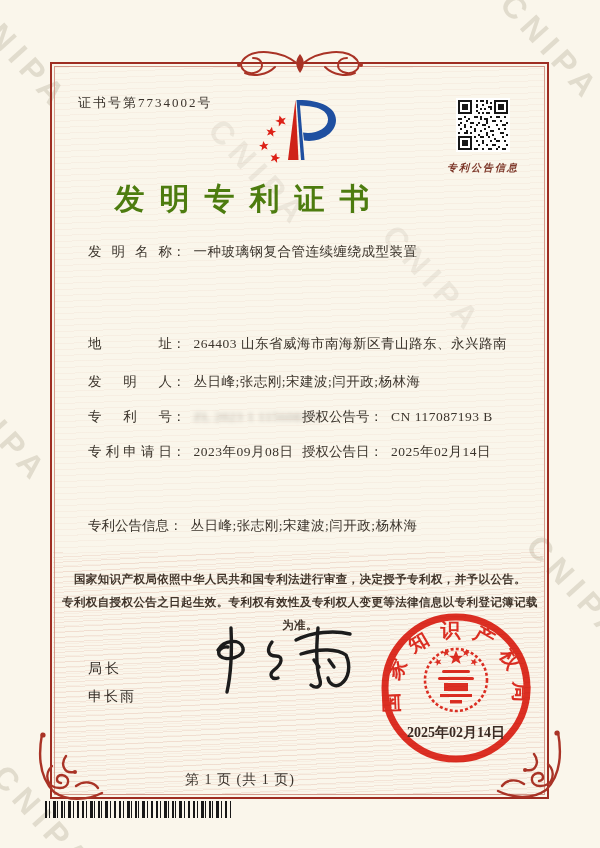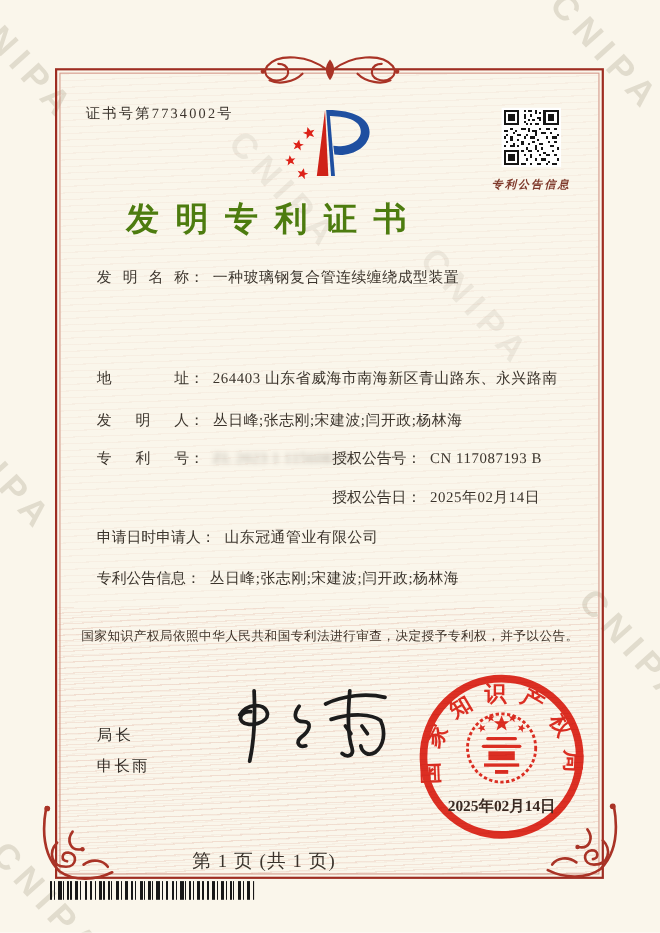--- a/index.html
+++ b/index.html
@@ -39,31 +39,31 @@
          font-size:30px;font-weight:bold;color:#4d7c0f;letter-spacing:15px;text-indent:15px;}
 
   .row{position:absolute;left:88px;font-size:13.5px;color:#3b342c;white-space:nowrap;}
   .jl{display:inline-block;width:84px;text-align:justify;text-align-last:justify;vertical-align:bottom;}
   .colon{margin-right:8px;}
   .val{letter-spacing:0.5px;}
   .blurred{filter:blur(2.2px);opacity:0.5;color:#6c655c;}
   .rrow{position:absolute;left:302px;font-size:13.5px;color:#3b342c;white-space:nowrap;}
 
   .legal{position:absolute;left:62px;top:568px;width:476px;text-align:center;
-         font-size:11.5px;color:#40342a;font-weight:400;letter-spacing:0.4px;line-height:2.0;}
+         font-size:11.5px;color:#40342a;font-weight:700;letter-spacing:0.4px;line-height:2.0;}
 
   .director-title{position:absolute;left:88px;top:660px;font-size:14px;letter-spacing:3px;color:#332c26;}
   .director-name{position:absolute;left:88px;top:688px;font-size:14px;letter-spacing:2px;color:#332c26;}
   .signature{position:absolute;left:198px;top:616px;width:170px;height:88px;}
 
   .seal{position:absolute;left:374px;top:606px;width:164px;height:164px;opacity:0.95;
         mix-blend-mode:multiply;}
 
   .footer-page{position:absolute;left:0;top:771px;width:480px;text-align:center;
-               font-size:17px;color:#3a332c;letter-spacing:1px;}
+               font-size:14px;color:#3a332c;letter-spacing:1px;}
 
   .barcode{position:absolute;left:45px;top:801px;width:186px;height:17px;
     background:repeating-linear-gradient(90deg,
       #171717 0 2px,transparent 2px 4px,
       #171717 4px 5px,transparent 5px 8px,
       #171717 8px 11px,transparent 11px 12px,
       #171717 12px 13px,transparent 13px 16px,
       #171717 16px 18px,transparent 18px 19px,
       #171717 19px 20px,transparent 20px 23px,
       #171717 23px 26px,transparent 26px 28px,
@@ -173,32 +173,33 @@
   </div>
   <div class="row" style="top:373px">
     <span class="jl">发明人</span><span class="colon">：</span><span class="val">丛日峰;张志刚;宋建波;闫开政;杨林海</span>
   </div>
   <div class="row" style="top:408px">
     <span class="jl">专利号</span><span class="colon">：</span><span class="val blurred">ZL 2023 1 1156083.3</span>
   </div>
   <div class="rrow" style="top:408px">
     <span>授权公告号</span><span class="colon">：</span><span class="val">CN 117087193 B</span>
   </div>
+  <div class="row" style="top:443px">
+    <span class="jl">专利申请日</span><span class="colon">：</span><span class="val">2023年09月08日</span>
+  </div>
   <div class="rrow" style="top:443px">
     <span>授权公告日</span><span class="colon">：</span><span class="val">2025年02月14日</span>
   </div>
-  <div class="row" style="top:480px">
-    <span>申请日时申请人</span><span class="colon">：</span><span class="val">山东冠通管业有限公司</span>
-  </div>
   <div class="row" style="top:517px">
     <span>专利公告信息</span><span class="colon">：</span><span class="val">丛日峰;张志刚;宋建波;闫开政;杨林海</span>
   </div>
 
   <div class="legal">
     <div>国家知识产权局依照中华人民共和国专利法进行审查，决定授予专利权，并予以公告。</div>
+    <div>专利权自授权公告之日起生效。专利权有效性及专利权人变更等法律信息以专利登记簿记载为准。</div>
   </div>
 
   <div class="director-title">局长</div>
   <div class="director-name">申长雨</div>
   <svg class="signature" viewBox="0 0 170 88">
     <g stroke="#1c1c1c" stroke-width="3.4" fill="none" stroke-linecap="round" stroke-linejoin="round">
       <path d="M20 34 C 26 24, 42 22, 45 32 C 47 41, 28 46, 22 40 C 18 35, 24 30, 30 31"></path>
       <path d="M33 12 C 34 34, 33 58, 29 76"></path>
       <path d="M74 26 C 68 34, 70 40, 78 40 C 86 40, 84 48, 76 54 C 70 59, 74 64, 80 62"></path>
       <path d="M98 24 C 114 16, 136 14, 152 18"></path>

